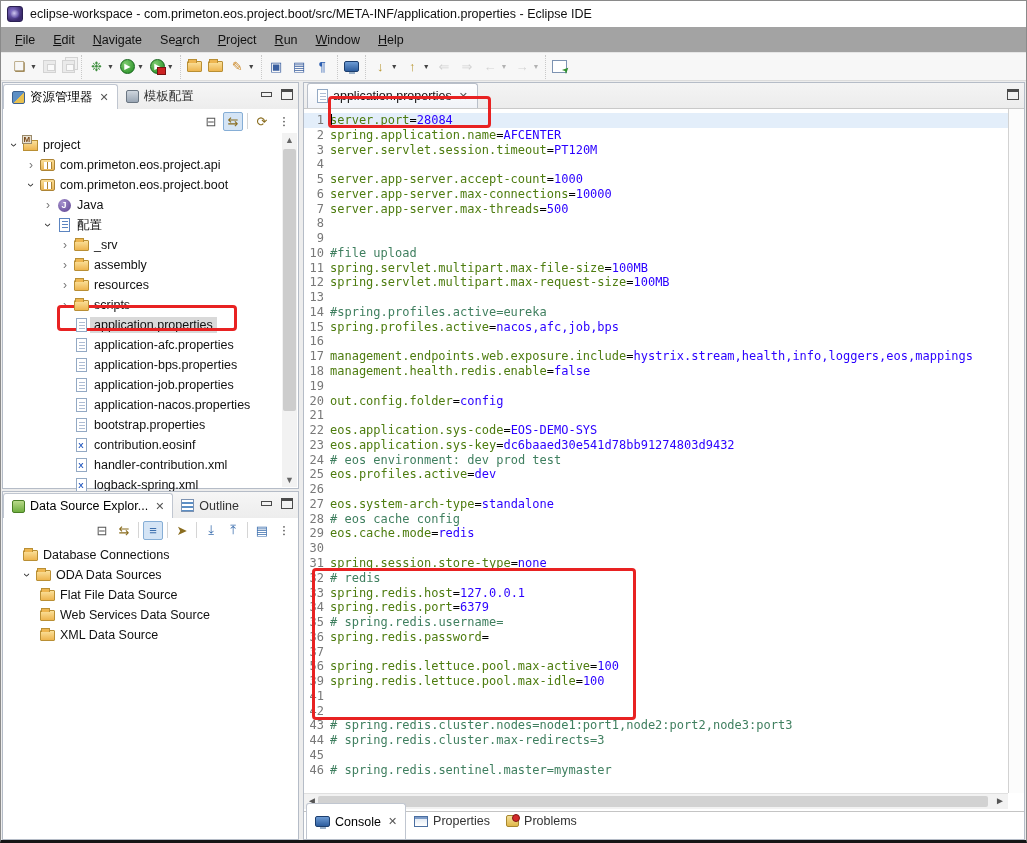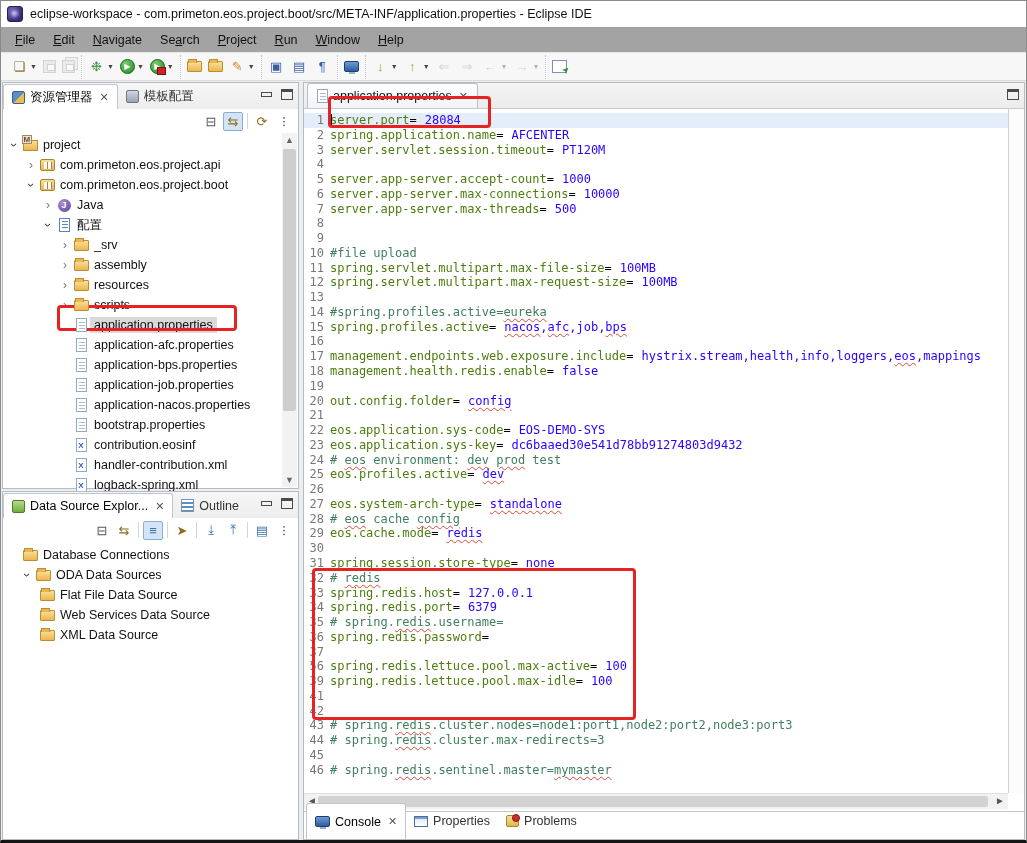--- a/index.html
+++ b/index.html
@@ -96,23 +96,23 @@
 
   
   .etabs { height:26px; background:linear-gradient(#f4f4f4,#ececec); border-bottom:1px solid #c9c9c9; display:flex; align-items:flex-end; position:relative; }
   .etab { display:flex; align-items:center; gap:5px; height:25px; padding:0 9px; background:linear-gradient(#fff,#f0f3f8); border:1px solid #b9bfc9; border-bottom:none; border-radius:3px 3px 0 0; margin-left:3px; }
   .code { position:absolute; left:0; top:26px; right:16px; height:684px; background:#fff; overflow:hidden; font-family:"DejaVu Sans Mono","Liberation Mono",monospace; font-size:12px; padding-top:4px; }
   .cl { height:14.78px; line-height:14.78px; display:flex; white-space:pre; }
   .cl.cur { background:#e3eefa; }
   .ln { flex:0 0 26px; text-align:right; color:#787878; padding-right:6px; }
   .ct { color:#000; }
   .ky { color:#4d7c0f; } .eq { color:#000; }
-  .vl { color:#2a00ff;margin-left:8px; }
+  .vl { color:#2a00ff; }
   .cm { color:#3f7f5f; }
-  .sq { text-decoration:underline; text-decoration-style:wavy; text-decoration-color:#e04838; text-decoration-thickness:1px; text-underline-offset:2px; }
+  .sq { text-decoration-style:wavy; text-decoration-color:#e04838; text-decoration-thickness:1px; text-underline-offset:2px; }
   .caret { display:inline-block; width:2px; height:12px; background:#000; vertical-align:middle; margin-right:-2px; position:relative; top:-1px; }
   .overview { position:absolute; top:26px; right:0; width:16px; height:684px; background:#fcfcfc; border-left:1px solid #d2d2d2; }
   .hscroll { position:absolute; left:0; right:16px; top:710px; height:16px; background:#f2f2f2; border-top:1px solid #e0e0e0; font-size:10px; color:#555; }
   .hscroll .la { position:absolute; left:3px; top:1px; } .hscroll .ra { position:absolute; right:3px; top:1px; }
   .hthumb { position:absolute; left:14px; right:20px; top:2px; bottom:2px; background:#d2d2d2; border-radius:2px; }
   .ebottom { position:absolute; left:0; right:0; top:728px; bottom:0; background:#fff; border-top:1px solid #c4c4c4; display:flex; align-items:flex-end; padding-left:2px; }
   .ebottom .vtab { height:36px; }
   .ebottom .vtab.act { border:1px solid #c0c6d0; border-bottom:none; }
 
   

